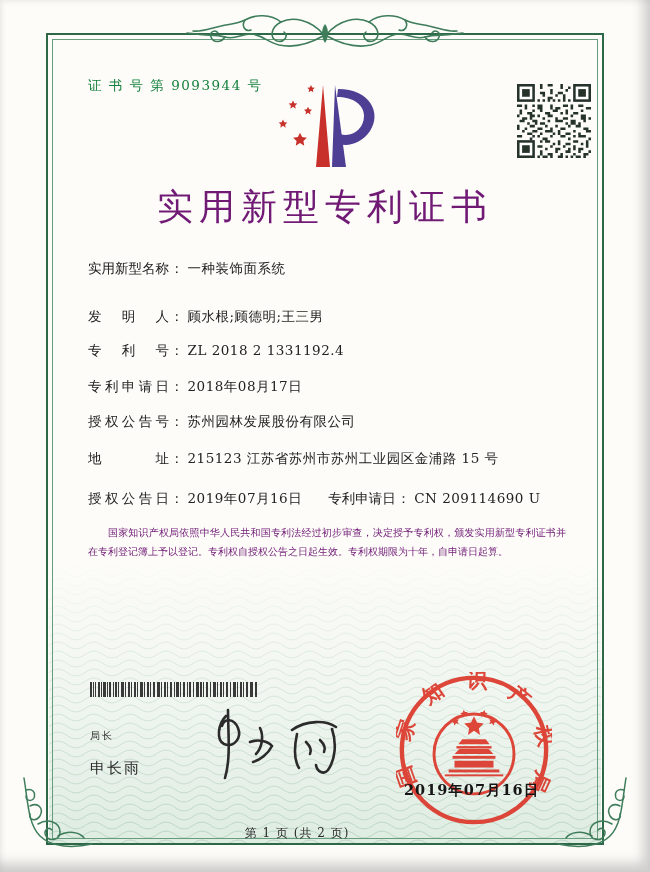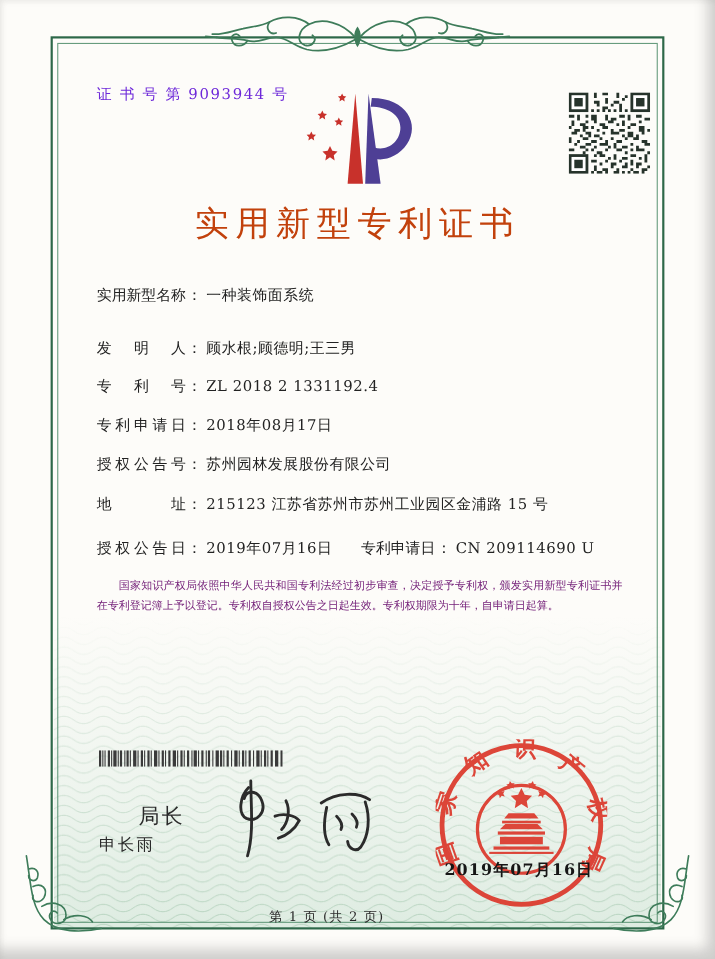--- a/index.html
+++ b/index.html
@@ -14,36 +14,36 @@
   }
   
   .frame-outer{position:absolute;left:46px;top:33px;width:558px;height:812px;border:2.5px solid #2d6849;box-sizing:border-box;}
   .frame-inner{position:absolute;left:52px;top:39px;width:546px;height:800px;border:1px solid #679c7e;box-sizing:border-box;}
   .guilloche{position:absolute;left:49px;top:560px;width:552px;height:284px;}
   .ornament-top{position:absolute;left:185px;top:12px;width:280px;height:44px;}
   .corner-orn{position:absolute;width:80px;height:80px;}
   .corner-bl{left:18px;top:772px;}
   .corner-br{left:552px;top:772px;transform:scaleX(-1);}
   
-  .cert-no{position:absolute;left:88px;top:77px;font-size:13.5px;letter-spacing:1.5px;color:#6d28d9;}
+  .cert-no{position:absolute;left:88px;top:77px;font-size:13.5px;letter-spacing:1.5px;color:#15803d;}
   .logo{position:absolute;left:266px;top:79px;width:120px;height:92px;}
   .qr{position:absolute;left:517px;top:84px;width:74px;height:74px;}
   .title{position:absolute;left:0;top:183px;width:650px;text-align:center;
-         font-size:31px;letter-spacing:6px;color:#c2410c;font-weight:500;}
+         font-size:36px;letter-spacing:6px;color:#701a75;font-weight:500;}
   .fields{position:absolute;left:88px;top:260px;width:490px;font-size:13.5px;color:#222;}
   .frow{position:absolute;left:0;white-space:nowrap;}
   .flabel{display:inline-block;width:81px;text-align:justify;text-align-last:justify;vertical-align:bottom;}
   .fcolon{display:inline-block;margin:0 4px 0 1px;}
   .fvalue{letter-spacing:.5px;}
   .pair2{margin-left:26px;}
   .paras{position:absolute;left:88px;top:524px;width:478px;font-size:10px;line-height:18.8px;
          color:#701a75;text-align:justify;}
   .paras p{margin:0;text-indent:2em;}
   .barcode{position:absolute;left:90px;top:682px;width:167px;height:15px;}
-  .signer-title{position:absolute;left:90px;top:729px;font-size:19px;color:#2a2a2a;letter-spacing:2px;margin-left:36px;}
+  .signer-title{position:absolute;left:90px;top:729px;font-size:10px;color:#2a2a2a;letter-spacing:2px;}
   .signer-name{position:absolute;left:90px;top:759px;font-size:15px;color:#2a2a2a;letter-spacing:2px;}
   .signature{position:absolute;left:198px;top:702px;width:150px;height:88px;}
   .seal{position:absolute;left:396px;top:672px;width:156px;height:156px;opacity:.93;}
   .seal-date{position:absolute;left:404px;top:781px;font-size:14.5px;font-weight:bold;color:#161616;letter-spacing:1px;z-index:5;}
   .footer{position:absolute;left:0;top:825px;width:594px;text-align:center;font-size:12px;color:#2b2b2b;letter-spacing:1px;}
 </style>
 </head>
 <body>
 
 <svg width="0" height="0" style="position:absolute" aria-hidden="true">

